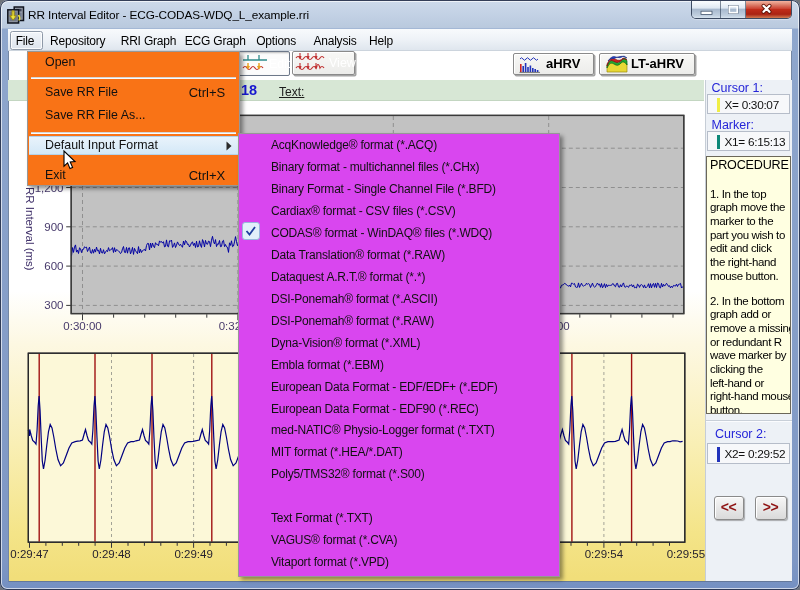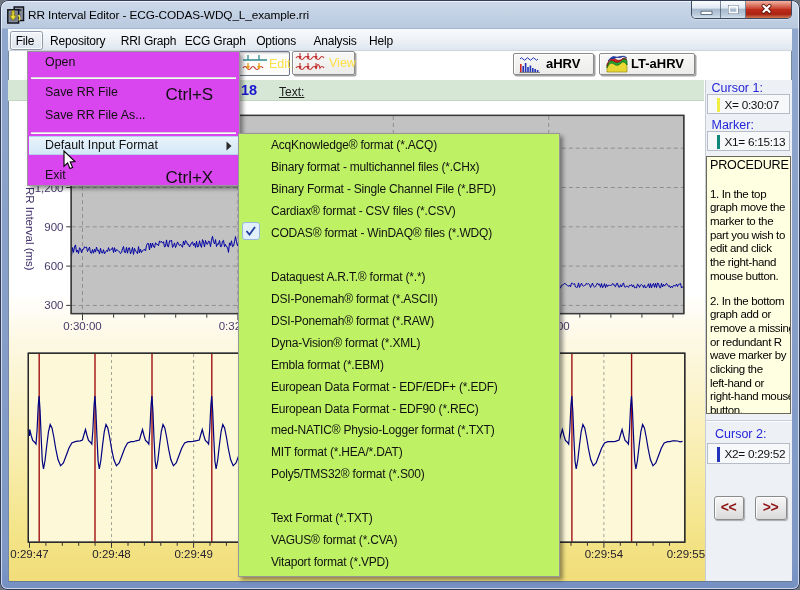--- a/index.html
+++ b/index.html
@@ -27,43 +27,43 @@
 #client { position:absolute; left:8px; top:29px; width:784px; height:553px; overflow:hidden; border-left:1px solid #7487a3; border-right:1px solid #7487a3; border-bottom:1px solid #64789a;
   background:linear-gradient(180deg,#ffffff 0px,#ffffff 262px,#fdf8e2 315px,#f9efb5 415px,#f4e488 505px,#f1de7a 548px); }
 
 #gstrip { position:absolute; left:8px; top:79.6px; width:695.6px; height:21.2px; background:#d7e7d5; border-bottom:1px solid #c3d6c1; z-index:2; }
 #n18 { position:absolute; left:241px; top:81.5px; font-size:14.5px; font-weight:bold; color:#1717cf; z-index:3;}
 #textlbl { position:absolute; left:279px; top:84.5px; font-size:12px; color:#1c1c1c; z-index:3;text-decoration:underline;}
 
 .tbtn { position:absolute; z-index:3; background:linear-gradient(180deg,#f8f8f6,#ececea); border:1px solid #8a8a8a; border-radius:2px;
   box-shadow: inset 1px 1px 0 #ffffff, 1.5px 1.5px 0 rgba(90,90,90,0.55); }
 .tbtn.pressed { background:#fcfcfc; box-shadow:inset 1px 1px 2px rgba(0,0,0,0.25); border-color:#6d7889; }
-.btxt { position:absolute; font-size:12.5px; color:#fde047; }
+.btxt { position:absolute; font-size:12.5px; color:#ffffff; }
 .btxtb { position:absolute; font-size:13px; font-weight:bold; color:#000; }
 
 #sidebar { position:absolute; left:704.5px; top:79.6px; width:87px; height:501.9px; background:#edf1f6; border-left:1px solid #c6cdd6; z-index:2; }
 .sblbl { position:absolute; font-size:12.5px; color:#2525d8; z-index:3; }
 .sbbox { position:absolute; left:706.5px; width:83px; background:#f7f8fa; border:1px solid #b6bdc9; z-index:3; }
 .sbval { position:absolute; left:17px; top:3px; font-size:11.8px; letter-spacing:-0.3px; color:#101010; white-space:nowrap; }
 .vline { position:absolute; left:9px; top:3px; width:3px; }
 #proc { position:absolute; left:706px; top:156px; width:85px; height:257.5px; background:#ffffe1; border:1px solid #6b6759; z-index:3;
   font-size:11.5px; letter-spacing:-0.35px; line-height:13.68px; color:#000; padding:2px 0 0 3px; overflow:hidden; white-space:nowrap; }
 #procsep { position:absolute; left:705.5px; top:419.5px; width:86px; height:2px; border-top:1px solid #c8cfd8; border-bottom:1px solid #fbfcfe; z-index:3; }
 .navbtn { position:absolute; top:496px; height:23.5px; z-index:3; background:linear-gradient(180deg,#f7f7f7,#dadada); border:1px solid #8a8a8a; border-radius:3px;
   color:#8e1111; font-weight:bold; font-size:14px; text-align:center; line-height:21px; letter-spacing:-0.5px;
   box-shadow: inset 1px 1px 0 #fff, 1px 1px 1px rgba(100,100,100,0.5); }
 
-#filemenu { position:absolute; left:27px; top:50.6px; width:213.2px; height:135px; background:#d946ef; border:1px solid #979797;
+#filemenu { position:absolute; left:27px; top:50.6px; width:213.2px; height:135px; background:#f97316; border:1px solid #979797;
   box-shadow:3px 3px 4px rgba(0,0,0,0.4); z-index:10; }
 .fmi { position:absolute; left:17px; font-size:12.4px; color:#111; white-space:nowrap; }
-.fsc { position:absolute; right:26px; font-size:17px; color:#111;margin-left:24px; }
+.fsc { position:absolute; right:14px; font-size:13px; color:#111;margin-left:24px; }
 .fsep { position:absolute; left:3px; width:205px; border-top:1px solid #d5d5d5; border-bottom:1px solid #fbfbfb; }
 #fhl { position:absolute; left:0.5px; top:84.6px; width:211px; height:18.4px;
   background:linear-gradient(180deg,#e9f3fb,#d3e8f7); border-top:1px solid #b4d3ea; border-bottom:1px solid #b4d3ea; }
-#submenu { position:absolute; left:238px; top:132.6px; width:321.6px; height:444.6px; background:#bef264; border:1px solid #979797;
+#submenu { position:absolute; left:238px; top:132.6px; width:321.6px; height:444.6px; background:#d946ef; border:1px solid #979797;
   box-shadow:3px 3px 4px rgba(0,0,0,0.4); z-index:11; }
 .smi { position:absolute; left:32px; height:22px; line-height:22px; font-size:12px; letter-spacing:-0.2px; color:#111; white-space:nowrap; }
 #check { position:absolute; left:3.3px; top:88.7px; width:17.4px; height:17.4px; background:#e2f0fa; border:1px solid #98b8dc; border-radius:3px; }
 #cursor { position:absolute; left:63px; top:150px; z-index:20; }
 </style></head>
 <body>
 <div id="win"></div>
 
 <svg width="18" height="18" viewBox="0 0 18 18" style="position:absolute;left:7px;top:6px;z-index:3">
  <rect x="7.2" y="1" width="9.3" height="13.5" fill="#9aa0ac" stroke="#10141f" stroke-width="1.5"></rect>
@@ -312,20 +312,21 @@
 
 <div id="submenu">
  <div id="check"><svg width="16" height="16" viewBox="0 0 16 16">
         <path d="M3.5 8 L6.5 11.5 L12 4" fill="none" stroke="#1e3f9e" stroke-width="1.8"></path>
       </svg></div>
 <div class="smi" style="top:0.2px">AcqKnowledge® format (*.ACQ)</div>
 <div class="smi" style="top:22.2px">Binary format - multichannel files (*.CHx)</div>
 <div class="smi" style="top:44.2px">Binary Format - Single Channel File (*.BFD)</div>
 <div class="smi" style="top:66.1px">Cardiax® format - CSV files (*.CSV)</div>
 <div class="smi" style="top:88.1px">CODAS® format - WinDAQ® files (*.WDQ)</div>
+<div class="smi" style="top:110.1px">Data Translation® format (*.RAW)</div>
 <div class="smi" style="top:132.1px">Dataquest A.R.T.® format (*.*)</div>
 <div class="smi" style="top:154.1px">DSI-Ponemah® format (*.ASCII)</div>
 <div class="smi" style="top:176.0px">DSI-Ponemah® format (*.RAW)</div>
 <div class="smi" style="top:198.0px">Dyna-Vision® format (*.XML)</div>
 <div class="smi" style="top:220.0px">Embla format (*.EBM)</div>
 <div class="smi" style="top:242.0px">European Data Format - EDF/EDF+ (*.EDF)</div>
 <div class="smi" style="top:264.0px">European Data Format - EDF90 (*.REC)</div>
 <div class="smi" style="top:285.9px">med-NATIC® Physio-Logger format (*.TXT)</div>
 <div class="smi" style="top:307.9px">MIT format (*.HEA/*.DAT)</div>
 <div class="smi" style="top:329.9px">Poly5/TMS32® format (*.S00)</div>

